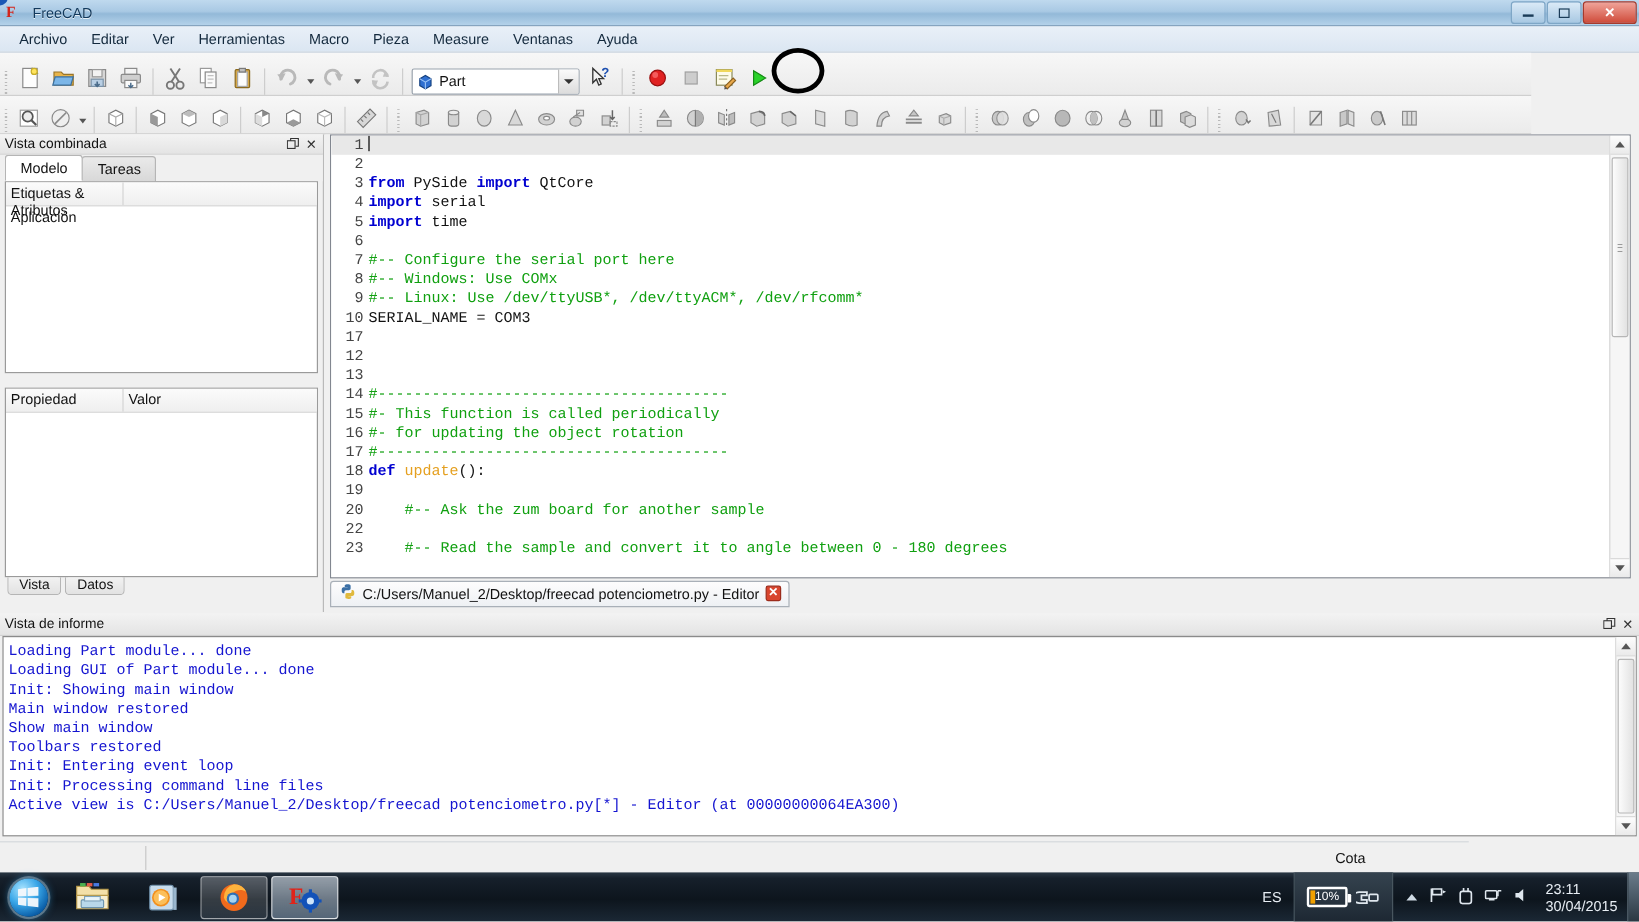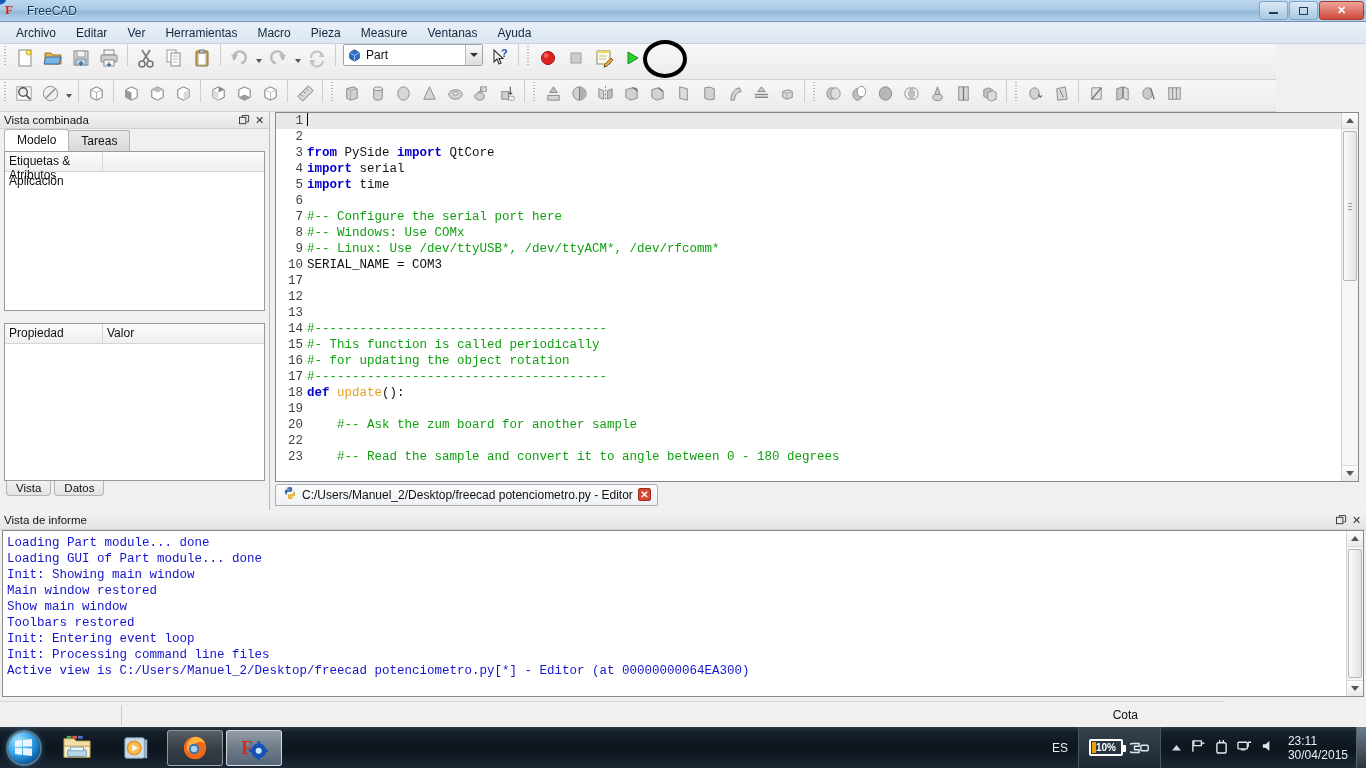--- a/index.html
+++ b/index.html
@@ -43,21 +43,21 @@
     border-bottom:1px solid #c6d2de;
     display:flex;align-items:center;padding-left:6px;
   }
   .menu-item{padding:2px 10px;font-size:12px;color:#13293d;cursor:default;}
 
   
   .toolbar{
     position:absolute;left:0;width:1276px;
     background:linear-gradient(180deg,#f7f7f7,#ebebeb);
     border-bottom:1px solid #cfcfcf;
-    display:flex;align-items:flex-start;
+    display:flex;align-items:flex-end;
   }
   #toolbar1{top:44px;height:36px;}
   #toolbar2{top:80px;height:32px;}
   .grip{width:7px;height:22px;flex:none;margin:0 2px;
     background-image:repeating-linear-gradient(180deg,#b9b9b9 0 1px,transparent 1px 3px);
     background-size:2px 100%;background-repeat:no-repeat;background-position:2px 2px;}
   .tsep{width:1px;height:22px;background:#cdcdcd;margin:0 4px;flex:none;}
   .tbtn{width:28px;height:28px;display:flex;align-items:center;justify-content:center;flex:none;border-radius:3px;}
   #toolbar2 .tbtn{width:26px;height:26px;}
   .tbtn svg{display:block;}
@@ -220,21 +220,21 @@
     position:absolute;right:0;top:0;height:41px;display:flex;align-items:center;color:#e8eef4;font-size:12px;
   }
   .tray .lang{padding:0 10px;}
   .tray .batgroup{
     display:flex;align-items:center;gap:7px;height:41px;padding:0 10px;
     background:linear-gradient(180deg,#35434f,#1d2833);
     border-left:1px solid #48565f;border-right:1px solid #48565f;
   }
   .battery{
     width:34px;height:17px;border:2px solid #fff;border-radius:2px;position:relative;
-    display:flex;align-items:center;justify-content:center;font-size:10px;color:#fff;font-weight:bold;
+    display:flex;align-items:center;justify-content:center;font-size:10px;color:#fff;font-weight:normal;
   }
   .battery:after{content:"";position:absolute;right:-5px;top:4px;width:3px;height:7px;background:#fff;border-radius:0 1px 1px 0;}
   .battery .fill{position:absolute;left:1px;top:1px;bottom:1px;width:4px;background:#f0a000;}
   .battery .pct{position:relative;z-index:2;}
   .tray .icons{display:flex;align-items:center;gap:9px;padding:0 10px;}
   .clock{text-align:left;line-height:14px;padding:0 8px 0 4px;}
   .showdesk{width:10px;height:41px;background:linear-gradient(180deg,#6b7c8b,#2a3742);border-left:1px solid #55646f;}
   
   .annot-ellipse{
     position:absolute;border:4px solid #000;border-radius:50%;pointer-events:none;

